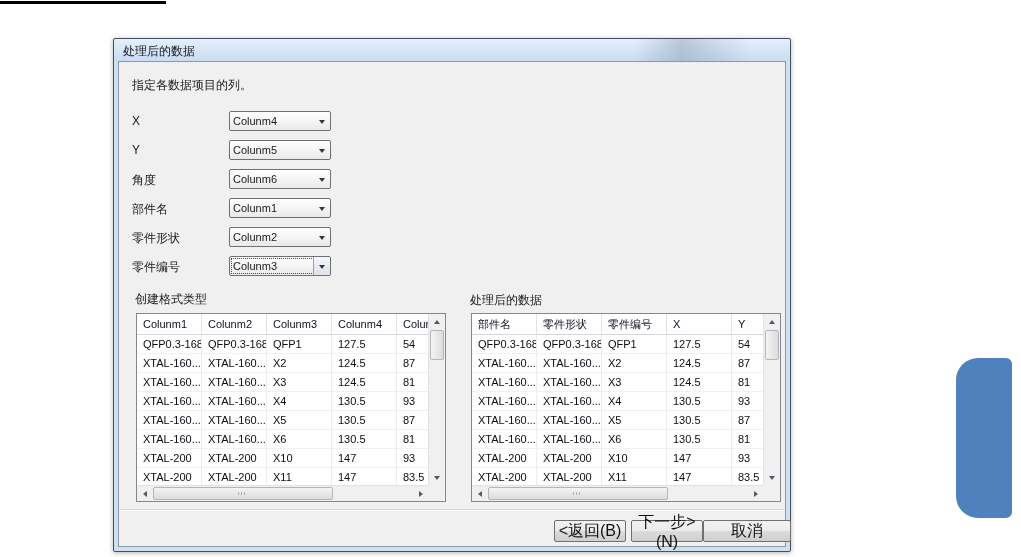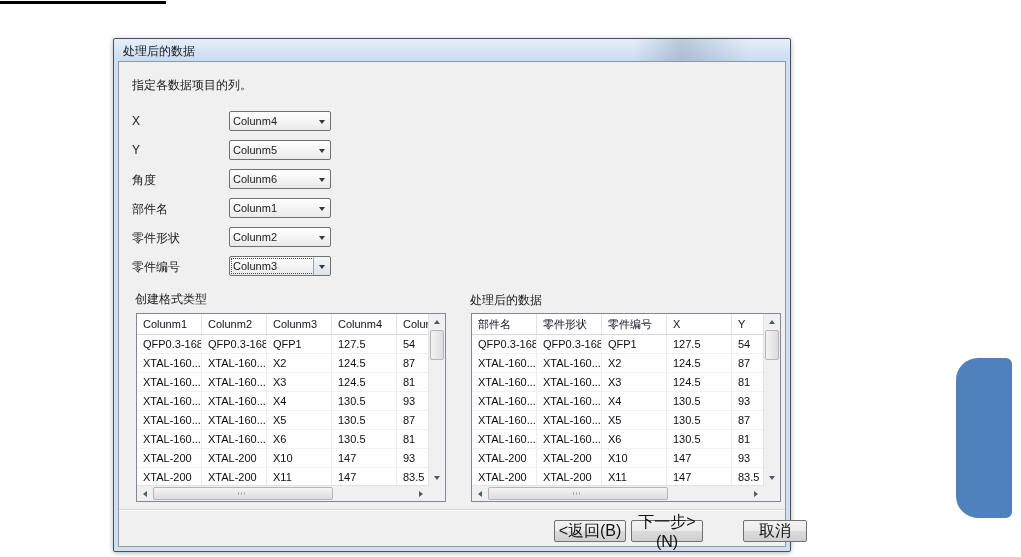--- a/index.html
+++ b/index.html
@@ -78,21 +78,21 @@
 
   .separator { position:absolute; left:0; right:0; top:447px; height:2px;
     border-top:1px solid #d5d5d5; border-bottom:1px solid #ffffff; }
 
   .btn { position:absolute; top:458px; height:22px; border:1px solid #707070; border-radius:2px;
     background:linear-gradient(180deg,#f2f2f2,#ebebeb 48%,#dbdbdb 52%,#cfcfcf);
     font-size:16px; color:#111; display:flex; align-items:center; justify-content:center;
     font-family:inherit; cursor:default; }
   .btn-back { left:435px; width:72px; }
   .btn-next { left:512px; width:72px; }
-  .btn-cancel { left:624px; width:64px; }
+  .btn-cancel { left:584px; width:88px; }
 </style>
 </head>
 <body>
 
 <div class="top-rule"></div>
 <div class="accent-shape" style="background: rgb(79, 129, 189);"></div>
 
 <div class="dialog">
   <div class="titlebar">
     <span>处理后的数据</span>

